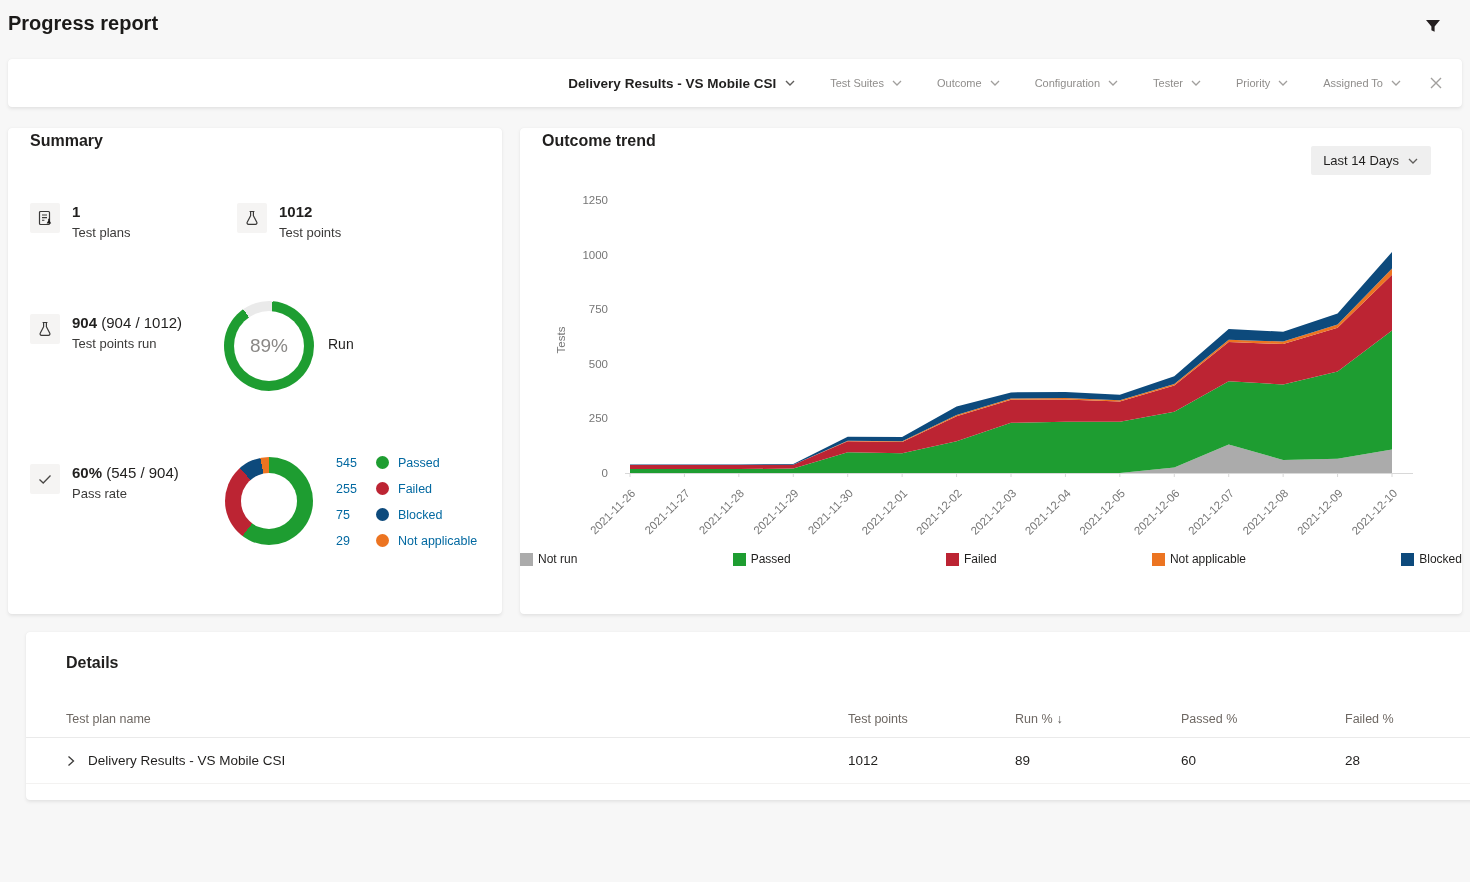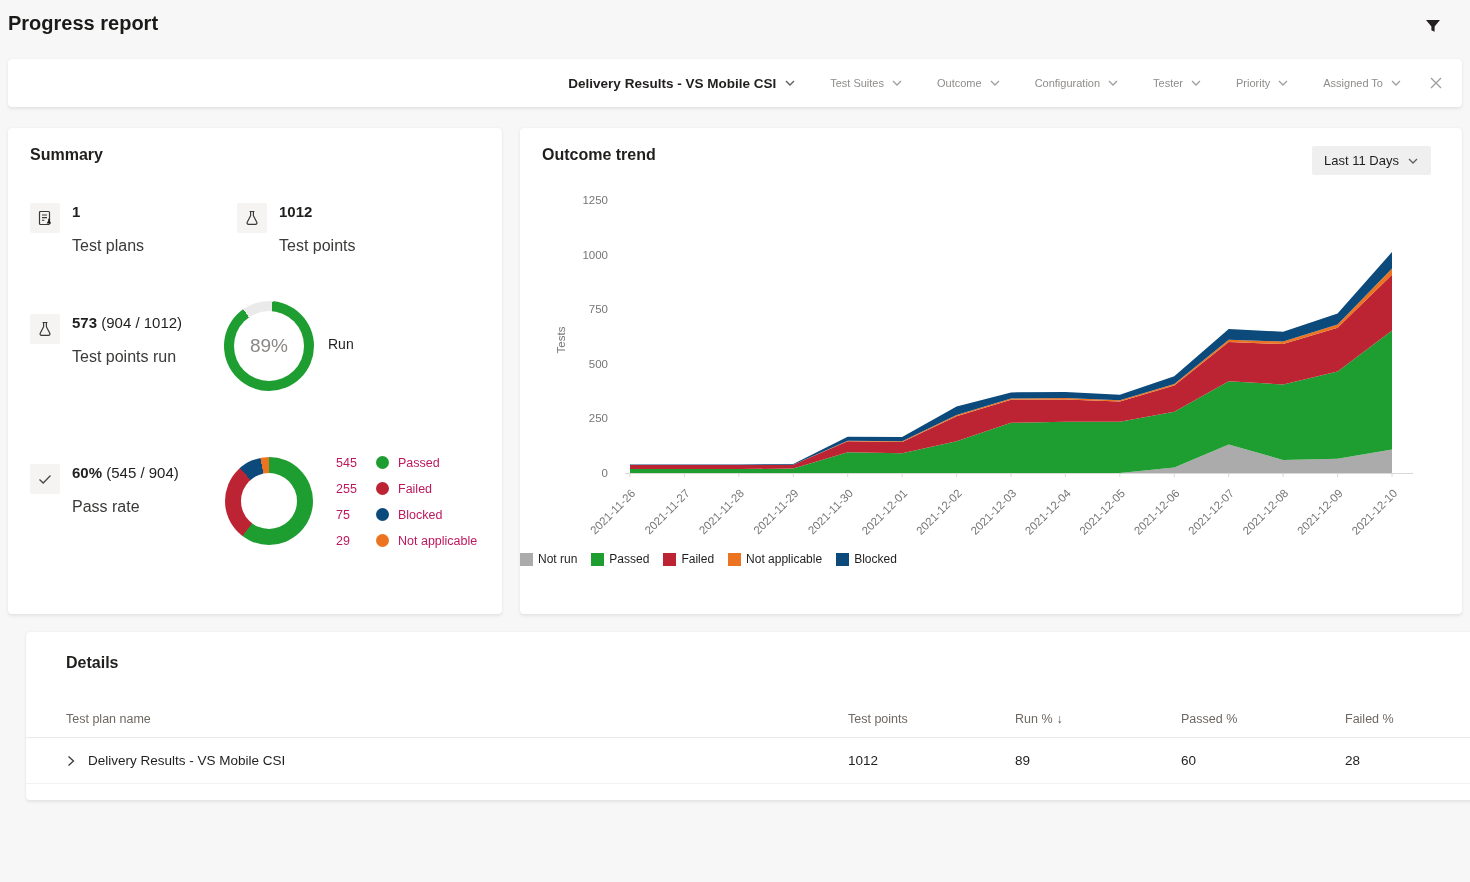--- a/index.html
+++ b/index.html
@@ -17,47 +17,47 @@
   
   .filter-bar { left:8px; top:59px; width:1454px; height:48px; display:flex; align-items:center; justify-content:flex-end; padding-right:18px; }
   .filter-items { display:flex; align-items:center; gap:34px; }
   .plan-selector { display:flex; align-items:center; gap:8px; font-size:13.5px; font-weight:700; color:#201f1e; cursor:pointer; }
   .filter-dd { display:flex; align-items:center; gap:7px; font-size:11px; color:#8f8d8b; cursor:pointer; }
   .chev { width:12px; height:12px; flex:0 0 auto; }
   .filter-close { margin-left:26px; width:16px; height:16px; cursor:pointer; }
 
   
   .summary-card { left:8px; top:128px; width:494px; height:486px; }
-  .card-title { position:absolute; left:22px; top:18px; font-size:16px; font-weight:700; color:#201f1e; }
+  .card-title { position:absolute; left:22px; top:4px; font-size:16px; font-weight:700; color:#201f1e; }
   .summary-card .card-title { left:22px; }
   .stat { position:absolute; display:flex; gap:12px; }
   .stat-icon { width:30px; height:30px; background:#f5f4f3; border-radius:2px; display:flex; align-items:center; justify-content:center; flex:0 0 auto; }
   .stat-value { font-size:15px; font-weight:700; color:#201f1e; line-height:18px; }
   .stat-suffix { font-weight:400; }
-  .stat-caption { font-size:16px; color:#3b3a39; margin-top:16px; }
+  .stat-caption { font-size:13px; color:#3b3a39; margin-top:4px; }
 
   .donut { position:absolute; border-radius:50%; }
   .donut::after { content:""; position:absolute; background:#fff; border-radius:50%; left:50%; top:50%; transform:translate(-50%,-50%); }
   .run-donut { left:216px; top:173px; width:90px; height:90px; }
   .run-donut::after { width:70px; height:70px; }
   .run-donut-label { position:absolute; left:216px; top:173px; width:90px; height:90px; display:flex; align-items:center; justify-content:center; font-size:19px; color:#8a8886; }
   .run-caption { position:absolute; left:320px; top:208px; font-size:14px; color:#201f1e; }
   .pass-donut { left:217px; top:329px; width:88px; height:88px; }
   .pass-donut::after { width:56px; height:56px; }
 
   .donut-legend { position:absolute; left:328px; top:326px; display:flex; flex-direction:column; gap:9px; }
-  .donut-legend-row { display:flex; align-items:center; font-size:12.5px; color:#be185d; height:17px; }
+  .donut-legend-row { display:flex; align-items:center; font-size:12.5px; color:#0369a1; height:17px; }
   .dl-value { width:26px; text-align:left; }
   .dl-dot { width:13px; height:13px; border-radius:50%; margin:0 9px 0 14px; flex:0 0 auto; }
 
   
   .trend-card { left:520px; top:128px; width:942px; height:486px; }
   .range-btn { position:absolute; right:31px; top:18px; height:29px; padding:0 12px; background:#efefef; border:none; border-radius:2px; font-family:inherit; font-size:13px; color:#201f1e; display:flex; align-items:center; gap:8px; cursor:pointer; }
   .trend-svg { position:absolute; left:0; top:0; }
-  .chart-legend { position:absolute; left:0; top:424px; width:100%; display:flex; justify-content:flex-start; gap:14px; }
+  .chart-legend { position:absolute; left:0; top:424px; width:100%; display:flex; justify-content:space-between; gap:14px; }
   .chart-legend-item { display:flex; align-items:center; gap:5px; font-size:12px; color:#201f1e; }
   .cl-swatch { width:13px; height:13px; flex:0 0 auto; }
 
   
   .details-card { left:26px; top:632px; width:1454px; height:168px; }
   .details-card .card-title { left:40px; top:22px; }
   .dt-grid { position:absolute; left:0; top:66px; width:1454px; }
   .dt-row { display:grid; grid-template-columns:746px 131px 130px 128px 131px auto; padding-left:40px; align-items:center;gap:36px; }
   .dt-head { height:40px; border-bottom:1px solid #eaeaea; font-size:12.5px; color:#6e6863; }
   .dt-head .sortable { cursor:pointer; }
@@ -164,21 +164,21 @@
       </div>
     </div>
 
     <div class="stat" style="left:22px; top:186px;">
       <div class="stat-icon">
         <svg class="icon" width="18" height="18" viewBox="0 0 18 18">
             <path d="M6.6 2.5h4.8M7.6 2.5v4.2l-3.4 6.6a1.4 1.4 0 0 0 1.25 2h7.1a1.4 1.4 0 0 0 1.25-2l-3.4-6.6V2.5" fill="none" stroke="#3b3a39" stroke-width="1.2" stroke-linejoin="round"></path>
           </svg>
       </div>
       <div>
-        <div class="stat-value"><span>573</span><span class="stat-suffix"> (904 / 1012)</span></div>
+        <div class="stat-value"><span>904</span><span class="stat-suffix"> (904 / 1012)</span></div>
         <div class="stat-caption">Test points run</div>
       </div>
     </div>
 
     <div class="stat" style="left:22px; top:336px;">
       <div class="stat-icon">
         <svg class="icon" width="18" height="18" viewBox="0 0 18 18">
             <polyline points="3.5,9.5 7.2,13 14.5,5.5" fill="none" stroke="#484644" stroke-width="1.3"></polyline>
           </svg>
       </div>
@@ -213,21 +213,21 @@
           <span class="dl-value">29</span>
           <span class="dl-dot" style="background:#ec7421"></span>
           <span>Not applicable</span>
         </div>
       </div>
   </div>
 
   <div class="card trend-card">
     <div class="card-title">Outcome trend</div>
     <button class="range-btn">
-      <span>Last 11 Days</span>
+      <span>Last 14 Days</span>
       <svg class="chev" viewBox="0 0 12 12">
           <polyline points="2,4 6,8 10,4" fill="none" stroke="#605e5c" stroke-width="1.3"></polyline>
         </svg>
     </button>
     <svg class="trend-svg" id="trendSvg" width="942" height="420" viewBox="0 0 942 420">
         <polygon points="110,345.0 164.42857142857144,345.0 218.85714285714286,345.0 273.2857142857143,345.0 327.7142857142857,345.0 382.14285714285717,345.0 436.57142857142856,345.0 491,345.0 545.4285714285714,345.0 599.8571428571429,345.0 654.2857142857143,339.5 708.7142857142857,316.6 763.1428571428571,331.9 817.5714285714286,330.8 872,321.4 872,345.0 817.5714285714286,345.0 763.1428571428571,345.0 708.7142857142857,345.0 654.2857142857143,345.0 599.8571428571429,345.0 545.4285714285714,345.0 491,345.0 436.57142857142856,345.0 382.14285714285717,345.0 327.7142857142857,345.0 273.2857142857143,345.0 218.85714285714286,345.0 164.42857142857144,345.0 110,345.0" fill="#ababab"></polygon>
         <polygon points="110,341.1 164.42857142857144,341.1 218.85714285714286,341.1 273.2857142857143,340.6 327.7142857142857,324.3 382.14285714285717,325.3 436.57142857142856,313.3 491,294.8 545.4285714285714,293.7 599.8571428571429,293.7 654.2857142857143,283.8 708.7142857142857,253.3 763.1428571428571,256.5 817.5714285714286,243.4 872,202.4 872,321.4 817.5714285714286,330.8 763.1428571428571,331.9 708.7142857142857,316.6 654.2857142857143,339.5 599.8571428571429,345.0 545.4285714285714,345.0 491,345.0 436.57142857142856,345.0 382.14285714285717,345.0 327.7142857142857,345.0 273.2857142857143,345.0 218.85714285714286,345.0 164.42857142857144,345.0 110,345.0" fill="#1e9d31"></polygon>
         <polygon points="110,337.1 164.42857142857144,337.1 218.85714285714286,337.1 273.2857142857143,336.7 327.7142857142857,313.3 382.14285714285717,314.0 436.57142857142856,288.2 491,271.8 545.4285714285714,271.4 599.8571428571429,273.6 654.2857142857143,257.6 708.7142857142857,214.0 763.1428571428571,216.1 817.5714285714286,199.8 872,146.7 872,202.4 817.5714285714286,243.4 763.1428571428571,256.5 708.7142857142857,253.3 654.2857142857143,283.8 599.8571428571429,293.7 545.4285714285714,293.7 491,294.8 436.57142857142856,313.3 382.14285714285717,325.3 327.7142857142857,324.3 273.2857142857143,340.6 218.85714285714286,341.1 164.42857142857144,341.1 110,341.1" fill="#bc2433"></polygon>
         <polygon points="110,337.1 164.42857142857144,337.1 218.85714285714286,337.1 273.2857142857143,336.7 327.7142857142857,312.7 382.14285714285717,313.3 436.57142857142856,287.1 491,270.5 545.4285714285714,270.1 599.8571428571429,272.3 654.2857142857143,255.9 708.7142857142857,211.8 763.1428571428571,213.5 817.5714285714286,196.5 872,140.4 872,146.7 817.5714285714286,199.8 763.1428571428571,216.1 708.7142857142857,214.0 654.2857142857143,257.6 599.8571428571429,273.6 545.4285714285714,271.4 491,271.8 436.57142857142856,288.2 382.14285714285717,314.0 327.7142857142857,313.3 273.2857142857143,336.7 218.85714285714286,337.1 164.42857142857144,337.1 110,337.1" fill="#ec7421"></polygon>
         <polygon points="110,336.5 164.42857142857144,336.5 218.85714285714286,336.5 273.2857142857143,336.0 327.7142857142857,308.7 382.14285714285717,309.0 436.57142857142856,278.4 491,264.4 545.4285714285714,264.0 599.8571428571429,266.8 654.2857142857143,248.2 708.7142857142857,200.9 763.1428571428571,203.7 817.5714285714286,185.6 872,124.0 872,140.4 817.5714285714286,196.5 763.1428571428571,213.5 708.7142857142857,211.8 654.2857142857143,255.9 599.8571428571429,272.3 545.4285714285714,270.1 491,270.5 436.57142857142856,287.1 382.14285714285717,313.3 327.7142857142857,312.7 273.2857142857143,336.7 218.85714285714286,337.1 164.42857142857144,337.1 110,337.1" fill="#0d4a7c"></polygon>

